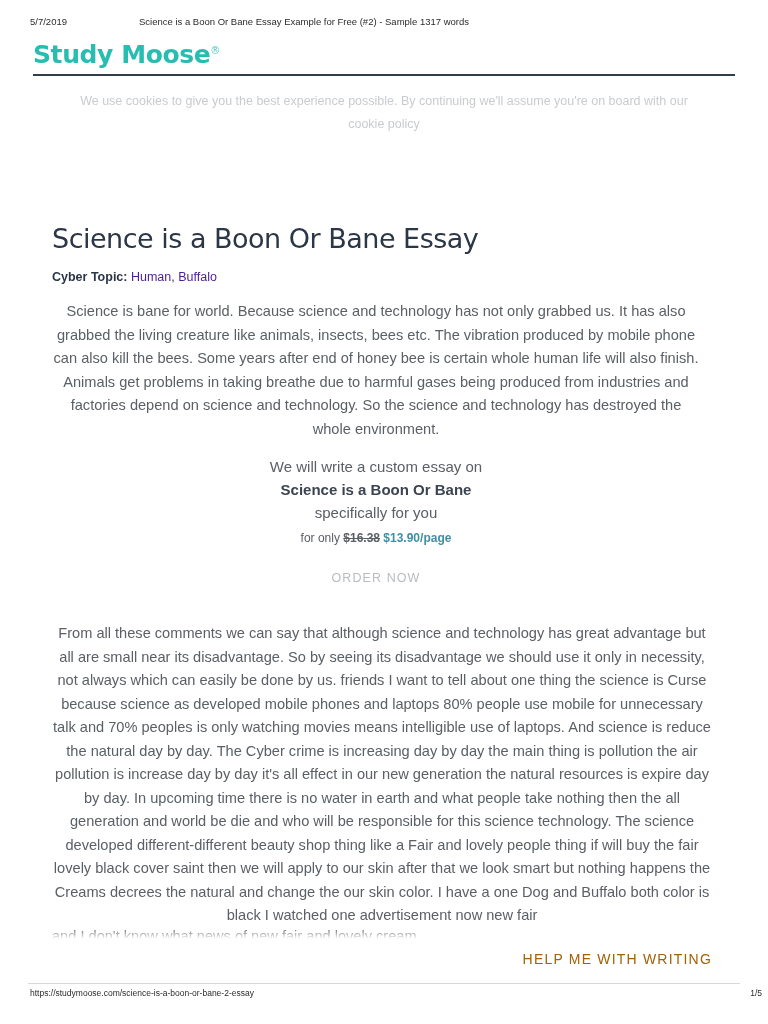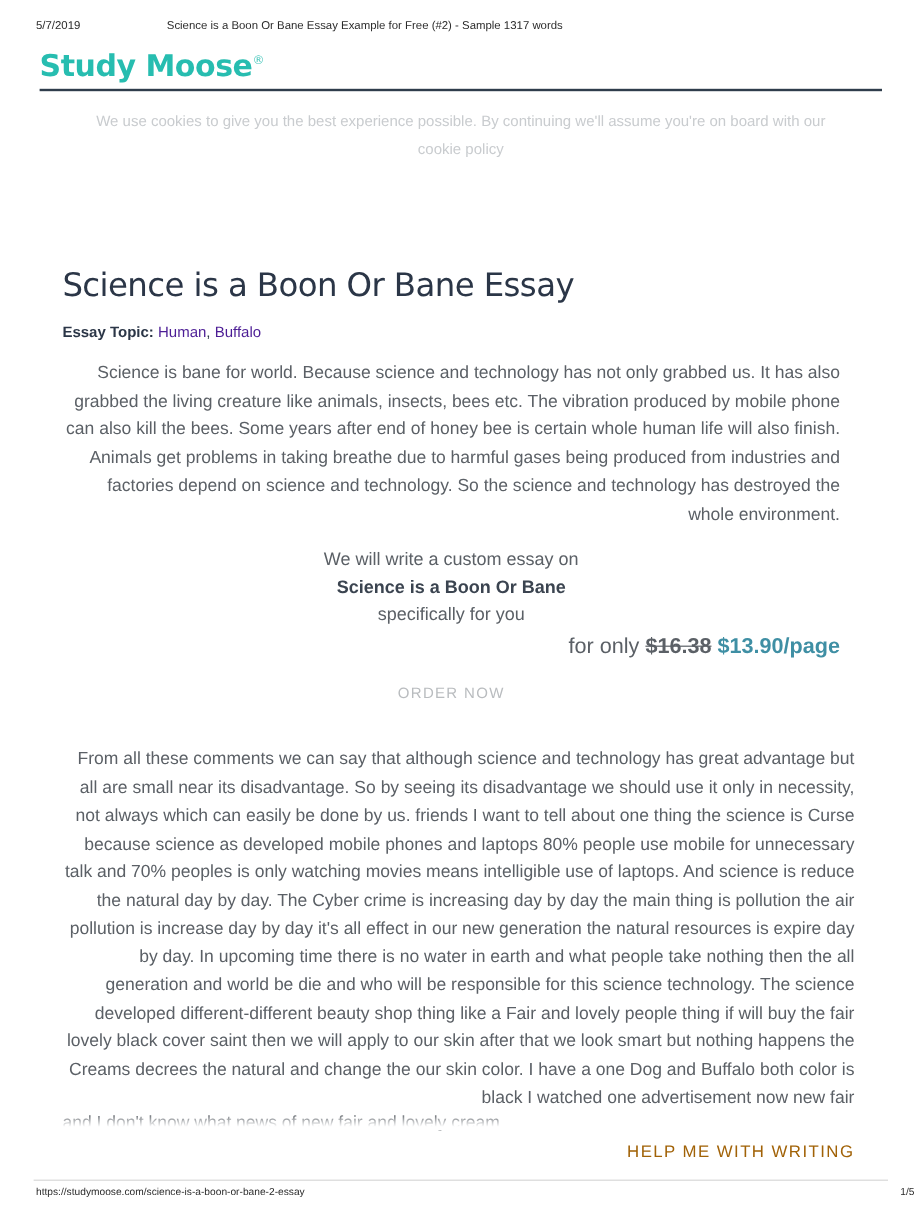--- a/index.html
+++ b/index.html
@@ -124,21 +124,21 @@
   .essay-topic a {
     color: #4c1d95;
     text-decoration: none;
   }
 
   .body-copy {
     margin: 14px 0 0 0;
     font-size: 14.6px;
     line-height: 23.5px;
     color: #5b6066;
-    text-align: right;
+    text-align: center;
     font-family: "Liberation Sans", sans-serif;
   }
 
   
   .promo {
     position: absolute;
     top: 455px;
     left: 52px;
     width: 648px;
     text-align: center;
@@ -152,25 +152,24 @@
     font-size: 15px;
     line-height: 23px;
     font-weight: bold;
     color: #3b4450;
   }
   .promo-line3 {
     font-size: 15px;
     line-height: 23px;
   }
   .promo-price {
-    font-size: 18px;
+    font-size: 12px;
     line-height: 24px;
     margin-top: 2px;
     color: #5b6066;
-    text-align: right;
   }
   .promo-price .old {
     text-decoration: line-through;
     color: #5b6066;
     font-weight: bold;
   }
   .promo-price .new {
     color: #3f8fa4;
     font-weight: bold;
   }
@@ -277,21 +276,21 @@
     <div class="header-rule"></div>
   </div>
 
   <div class="cookie-bar">
     <span>We use cookies to give you the best experience possible. By continuing we'll assume you're on board with our cookie policy</span>
   </div>
 
   <div class="article">
     <h1 class="essay-title">Science is a Boon Or Bane Essay</h1>
     <p class="essay-topic">
-      <span class="label">Essay Topic:</span>
+      <span class="label">Cyber Topic:</span>
       <a href="#">Human</a><span>, </span><a href="#">Buffalo</a>
     </p>
     <p class="body-copy">Science is bane for world. Because science and technology has not only grabbed us. It has also grabbed the living creature like animals, insects, bees etc. The vibration produced by mobile phone can also kill the bees. Some years after end of honey bee is certain whole human life will also finish. Animals get problems in taking breathe due to harmful gases being produced from industries and factories depend on science and technology. So the science and technology has destroyed the whole environment.</p>
   </div>
 
   <div class="promo">
     <div class="promo-line1">We will write a custom essay on</div>
     <div class="promo-line2">Science is a Boon Or Bane</div>
     <div class="promo-line3">specifically for you</div>
     <div class="promo-price">

